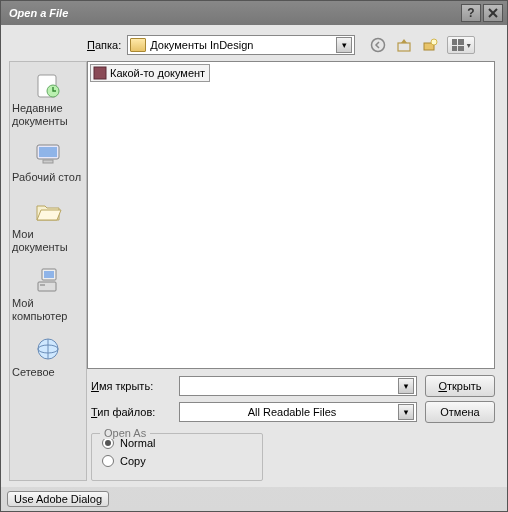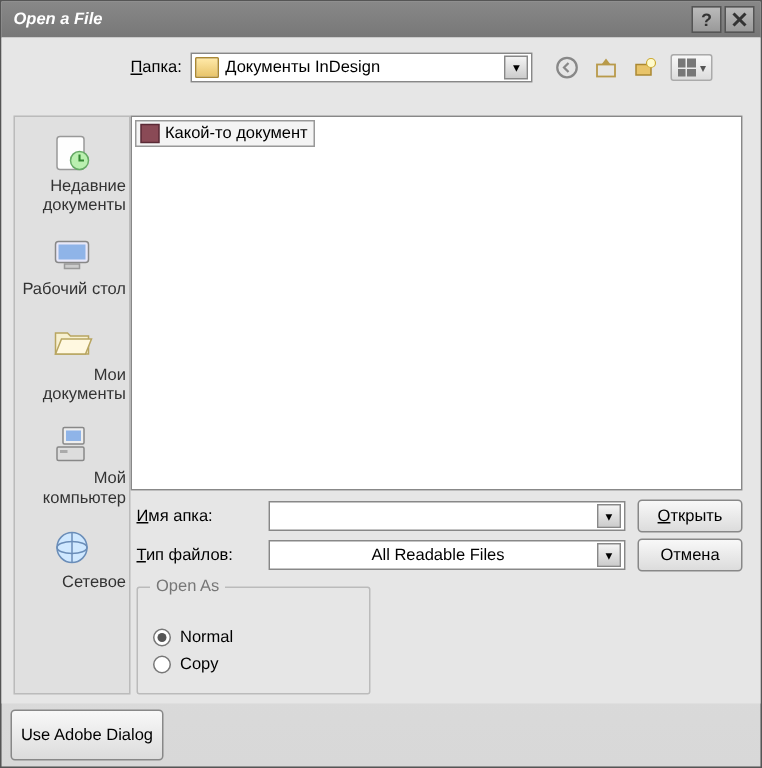--- a/index.html
+++ b/index.html
@@ -2,61 +2,61 @@
 <html><head>
 <meta charset="utf-8">
 <style>
   * { box-sizing: border-box; font-family: Tahoma, Arial, sans-serif; font-size: 11px; }
   body { margin: 0; background: #c8c8c8; width: 508px; height: 512px; overflow: hidden; }
   .window { width: 508px; height: 512px; background: linear-gradient(#e8e8e8,#d8d8d8); border: 1px solid #555; display: flex; flex-direction: column; }
   .titlebar { height: 24px; background: linear-gradient(#888,#777); color: #fff; font-weight: bold; display: flex; align-items: center; padding: 0 4px; }
   .titlebar .title { flex: 1; padding-left: 4px; font-style: italic; }
   .titlebar .tbtn { width: 20px; height: 18px; background: linear-gradient(#bbb,#999); border: 1px solid #555; margin-left: 2px; display: flex; align-items: center; justify-content: center; color: #333; font-weight: bold; font-size: 12px; }
   .body { flex: 1; background: #e6e6e6; padding: 10px 12px 6px 8px; display: flex; flex-direction: column; }
-  .folder-row { display: flex; align-items: center; margin-bottom: 22px; padding-left: 78px; }
+  .folder-row { display: flex; align-items: center; margin-bottom: 6px; padding-left: 78px; }
   .folder-row .lbl { width: auto; text-align: right; margin-right: 6px; }
   .folder-row .u { text-decoration: underline; }
   .combo { flex: 0 0 228px; height: 20px; background: #fff; border: 1px solid #888; display: flex; align-items: center; padding: 0 2px; justify-content: center; }
   .combo .cicon { width: 16px; height: 14px; background: linear-gradient(#ffe9a8,#e8c46a); border: 1px solid #aa8833; border-radius: 1px; margin-right: 4px; }
   .combo .ctxt { flex: 1; }
   .combo .carrow { width: 16px; height: 16px; background: linear-gradient(#f4f4f4,#ccc); border: 1px solid #888; display: flex; align-items: center; justify-content: center; font-size: 9px; }
   .toolbar-icons { display: flex; align-items: center; margin-left: 14px; gap: 8px; }
   .ticon { width: 18px; height: 18px; display: flex; align-items: center; justify-content: center; color: #666; position: relative; }
   .ticon.back svg { width:16px; height:16px; }
   .ticon.up svg { width:16px; height:16px; }
   .ticon.new svg { width:16px; height:16px; }
   .ticon.views { width: 28px; border: 1px solid #aaa; background: linear-gradient(#f8f8f8,#ddd); border-radius: 2px; }
   .ticon.views .grid { width:12px; height:12px; display:grid; grid-template-columns:1fr 1fr; grid-template-rows:1fr 1fr; gap:1px; }
   .ticon.views .grid div { background:#777; }
   .ticon.views .vdrop { font-size:8px; margin-left:3px; color:#555; }
   .middle { flex: 1; display: flex; min-height: 0; }
   .places { width: 78px; background: #e0e0e0; border: 1px solid #bbb; border-right: 1px solid #bbb; display: flex; flex-direction: column; align-items: center; padding-top: 4px; }
-  .place { width: 100%; text-align: right; padding: 4px 2px 8px 2px; color: #333; }
+  .place { width: 100%; text-align: left; padding: 4px 2px 8px 2px; color: #333; }
   .place .picon { width: 34px; height: 30px; margin: 0 auto 2px auto; display:flex; align-items:center; justify-content:center; }
   .place .plbl { line-height: 1.15; }
   .filepane { flex: 1; background: #fff; border: 1px solid #888; margin-left: 0; padding: 2px; overflow: auto; text-decoration: underline; }
   .fileitem { display: inline-flex; align-items: center; border: 1px solid #999; background: #f4f4f4; padding: 1px 4px 1px 2px; }
   .fileitem .ficon { width: 14px; height: 14px; margin-right: 3px; display:flex; align-items:center; justify-content:center; }
   .bottom { padding-top: 6px; display: flex; flex-direction: column; gap: 4px; padding-left: 84px; }
   .brow { display: flex; align-items: center; gap: 8px; }
   .brow .blbl { width: 80px; }
   .brow .u { text-decoration: underline; }
   .brow .binput { flex: 1; max-width: 280px; height: 20px; background: #fff; border: 1px solid #888; display: flex; align-items: center; }
   .brow .binput.combo2 { padding: 0 2px; }
   .brow .binput .txt { flex:1; padding-left:4px;text-align:center; }
   .brow .binput .carrow { width: 16px; height: 16px; background: linear-gradient(#f4f4f4,#ccc); border: 1px solid #888; display: flex; align-items: center; justify-content: center; font-size: 9px; }
   .btn { width: 70px; height: 22px; background: linear-gradient(#f8f8f8,#dcdcdc); border: 1px solid #888; border-radius: 3px; display: flex; align-items: center; justify-content: center; margin-left: auto; }
   .btn .u { text-decoration: underline; }
-  .openas { border: 1px solid #bbb; border-radius: 2px; margin-top: 6px; padding: 24px 10px 10px 10px; width: 156px; position: relative; }
+  .openas { border: 1px solid #bbb; border-radius: 2px; margin-top: 6px; padding: 0 10px 10px 10px; width: 172px; position: relative; }
   .openas .legend { position: absolute; top: -7px; left: 8px; background: #e6e6e6; padding: 0 4px; color: #777; }
   .radio-row { display: flex; align-items: center; gap: 6px; padding: 3px 0; }
   .radio { width: 12px; height: 12px; border: 1px solid #777; border-radius: 50%; background: #fff; display:flex; align-items:center; justify-content:center; }
   .radio.sel::after { content:""; width:6px; height:6px; border-radius:50%; background:#555; }
   .footer { padding: 4px 6px; }
-  .footer .btn { width: 102px; height: 34px; margin: 0; }
+  .footer .btn { width: 102px; height: 16px; margin: 0; }
 </style>
 </head>
 <body>
 
 <div class="window">
 
   <div class="titlebar">
     <span class="title">Open a File</span>
     <div class="tbtn">?</div>
     <div class="tbtn">
@@ -168,21 +168,21 @@
               <svg width="14" height="14" viewBox="0 0 14 14">
                   <rect x="1" y="1" width="12" height="12" fill="#8a4a56" stroke="#5a2a36"></rect>
                 </svg>
             </span>
             <span>Какой-то документ</span>
           </div>
         </div>
 
         <div class="bottom" style="padding-left:4px;">
           <div class="brow">
-            <span class="blbl"><span class="u">И</span><span>мя апка:</span></span>
+            <span class="blbl"><span class="u">И</span><span>мя ткрыть:</span></span>
             <div class="binput combo2">
               <span class="txt"></span>
               <div class="carrow">▾</div>
             </div>
             <div class="btn">
                 <span><span class="u">О</span><span>ткрыть</span></span>
               </div>
           </div>
           <div class="brow">
             <span class="blbl"><span class="u">Т</span><span>ип файлов:</span></span>

